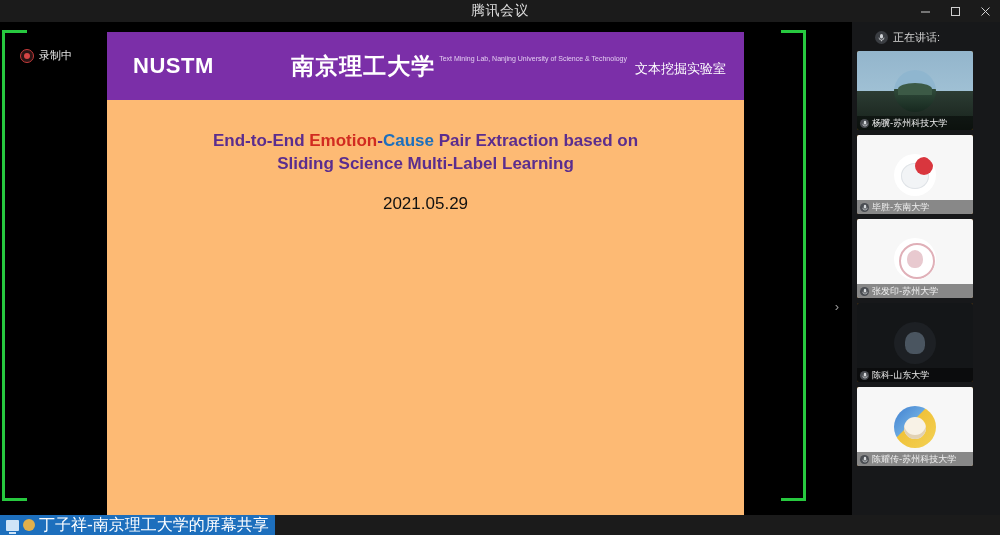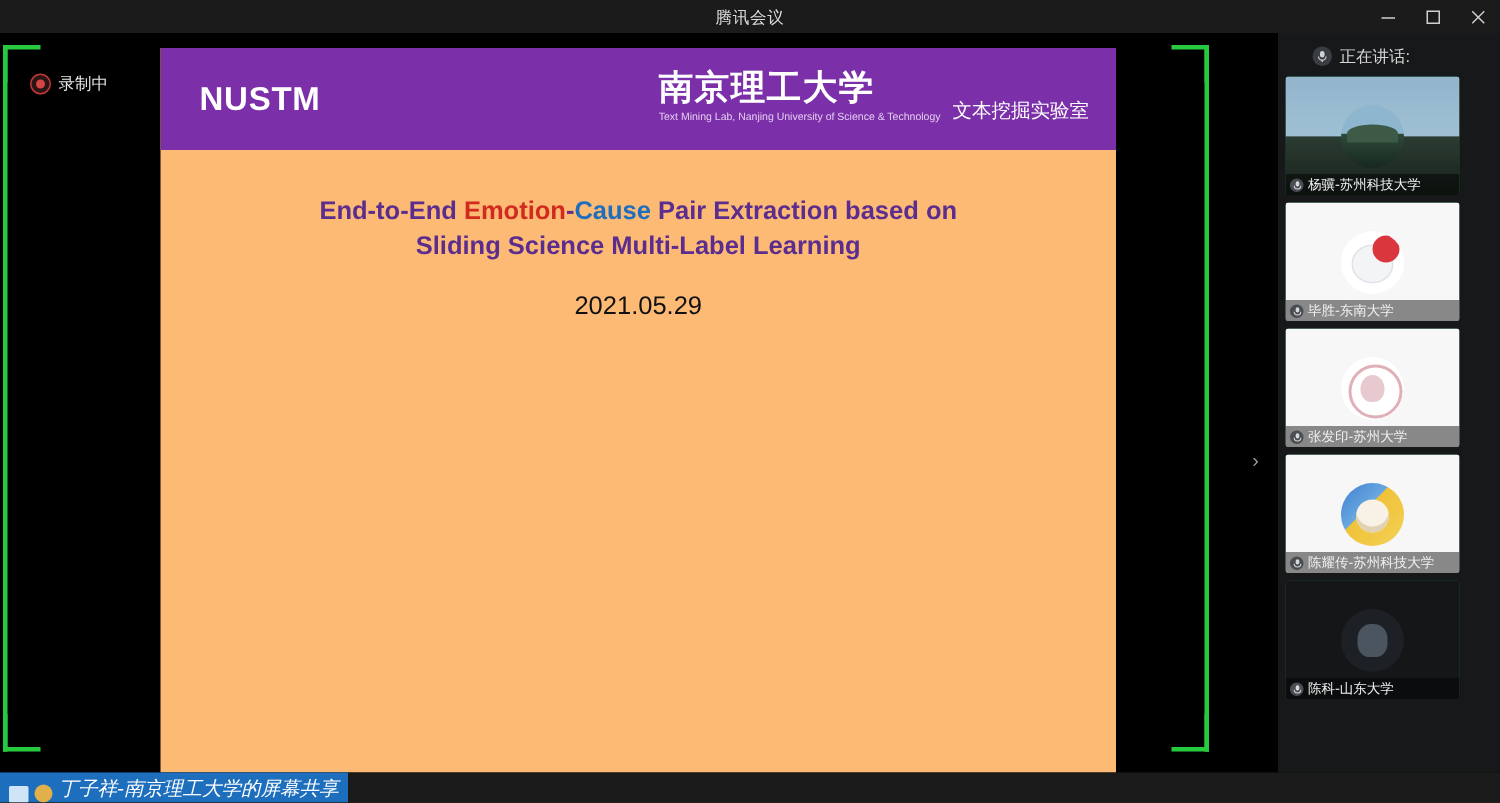--- a/index.html
+++ b/index.html
@@ -25,21 +25,21 @@
     position: absolute;
     left: 0; top: 0;
     width: 1000px; height: 22px;
     background: #1b1b1b;
     color: #e8e8e8;
     display: flex;
     align-items: center;
     justify-content: center;
   }
   .titlebar .title {
-    font-size: 11px;
+    font-size: 14px;
     color: #dcdcdc;
     letter-spacing: .5px;
   }
   .winbtns {
     position: absolute;
     right: 0; top: 0;
     height: 22px;
     display: flex;
     align-items: center;
   }
@@ -152,21 +152,21 @@
     line-height: 1;
     padding-bottom: 2px;
   }
   .lab-sub {
     color: #ffffff;
     font-size: 13px;
     font-family: "DejaVu Sans", sans-serif;
     line-height: 1;
     padding-bottom: 3px;
   }
-  .lab-stack { display: flex; flex-direction: column; gap: 4px; }
+  .lab-stack { display: flex; flex-direction: row; gap: 4px; }
 
   .slide-body {
     position: relative;
     height: 435px;
     padding: 0 14px;
     box-sizing: border-box;
   }
   .slide-title {
     margin-top: 30px;
     text-align: center;
@@ -232,21 +232,21 @@
     padding: 0 5px;
     display: flex;
     flex-direction: column;
     gap: 5px;
   }
   .tile {
     position: relative;
     width: 116px; height: 79px;
     border-radius: 2px;
     overflow: hidden;
-    background: #14532d;
+    background: #a16207;
     text-align: right;
   }
   .tile .namebar {
     position: absolute;
     left: 0; bottom: 0;
     height: 14px;
     width: 100%;
     display: flex;
     align-items: center;
     gap: 3px;
@@ -352,29 +352,28 @@
     position: absolute;
     left: 0; bottom: 0;
     width: 1000px; height: 20px;
     background: #1b1b1b;
   }
   .share-pill {
     position: absolute;
     left: 0; bottom: 0;
     height: 20px;
     display: flex;
-    align-items: flex-end;
+    align-items: center;
     gap: 4px;
     padding: 0 6px;
     background: #1d6fbd;
     color: #ffffff;
-    font-size: 13px;
+    font-size: 16px;
     font-family: "DejaVu Sans", sans-serif;
     white-space: nowrap;
-    font-style: italic;
   }
   .share-ic {
     width: 13px; height: 11px;
     background: #cfe4f7;
     border-radius: 1px;
     position: relative;
     flex: 0 0 auto;
   }
   .share-ic::after {
     content: "";
@@ -519,51 +518,51 @@
             <svg width="6" height="7" viewBox="0 0 6 7">
                 <rect x="1.8" y="0.8" width="2.4" height="3.6" rx="1.2" fill="#d7dadd"></rect>
                 <path d="M0.8 3.8a2.2 2.2 0 0 0 4.4 0" fill="none" stroke="#d7dadd" stroke-width="0.7"></path>
               </svg>
           </span>
           <span>张发印-苏州大学</span>
         </div>
       </div>
 
       <div class="tile">
+        <div class="tile-bg-grad bg-dark"></div>
+        <div class="avatar-wrap">
+            <div class="av av-dark"></div>
+          </div>
+        <div class="namebar">
+          <span class="mic">
+            <svg width="6" height="7" viewBox="0 0 6 7">
+                <rect x="1.8" y="0.8" width="2.4" height="3.6" rx="1.2" fill="#d7dadd"></rect>
+                <path d="M0.8 3.8a2.2 2.2 0 0 0 4.4 0" fill="none" stroke="#d7dadd" stroke-width="0.7"></path>
+              </svg>
+          </span>
+          <span>陈科-山东大学</span>
+        </div>
+      </div>
+
+      <div class="tile">
         <div class="tile-bg-grad bg-white"></div>
         <div class="avatar-wrap">
             <div class="av av-dog"></div>
           </div>
         <div class="namebar">
           <span class="mic">
             <svg width="6" height="7" viewBox="0 0 6 7">
                 <rect x="1.8" y="0.8" width="2.4" height="3.6" rx="1.2" fill="#d7dadd"></rect>
                 <path d="M0.8 3.8a2.2 2.2 0 0 0 4.4 0" fill="none" stroke="#d7dadd" stroke-width="0.7"></path>
               </svg>
           </span>
           <span>陈耀传-苏州科技大学</span>
         </div>
       </div>
 
-      <div class="tile">
-        <div class="tile-bg-grad bg-dark"></div>
-        <div class="avatar-wrap">
-            <div class="av av-dark"></div>
-          </div>
-        <div class="namebar">
-          <span class="mic">
-            <svg width="6" height="7" viewBox="0 0 6 7">
-                <rect x="1.8" y="0.8" width="2.4" height="3.6" rx="1.2" fill="#d7dadd"></rect>
-                <path d="M0.8 3.8a2.2 2.2 0 0 0 4.4 0" fill="none" stroke="#d7dadd" stroke-width="0.7"></path>
-              </svg>
-          </span>
-          <span>陈科-山东大学</span>
-        </div>
-      </div>
-
     </div>
   </div>
 
   <div class="sharebar">
     <div class="share-pill">
       <span class="share-ic"></span>
       <span class="share-ic2"></span>
       <span>丁子祥-南京理工大学的屏幕共享</span>
     </div>
   </div>

